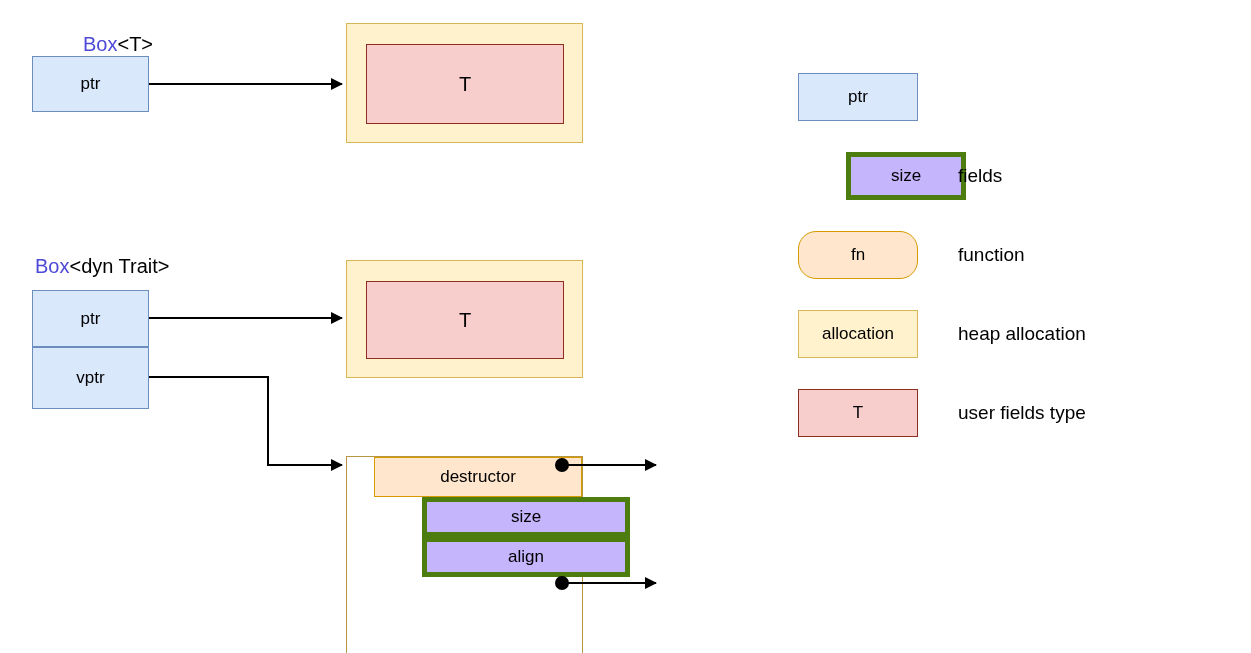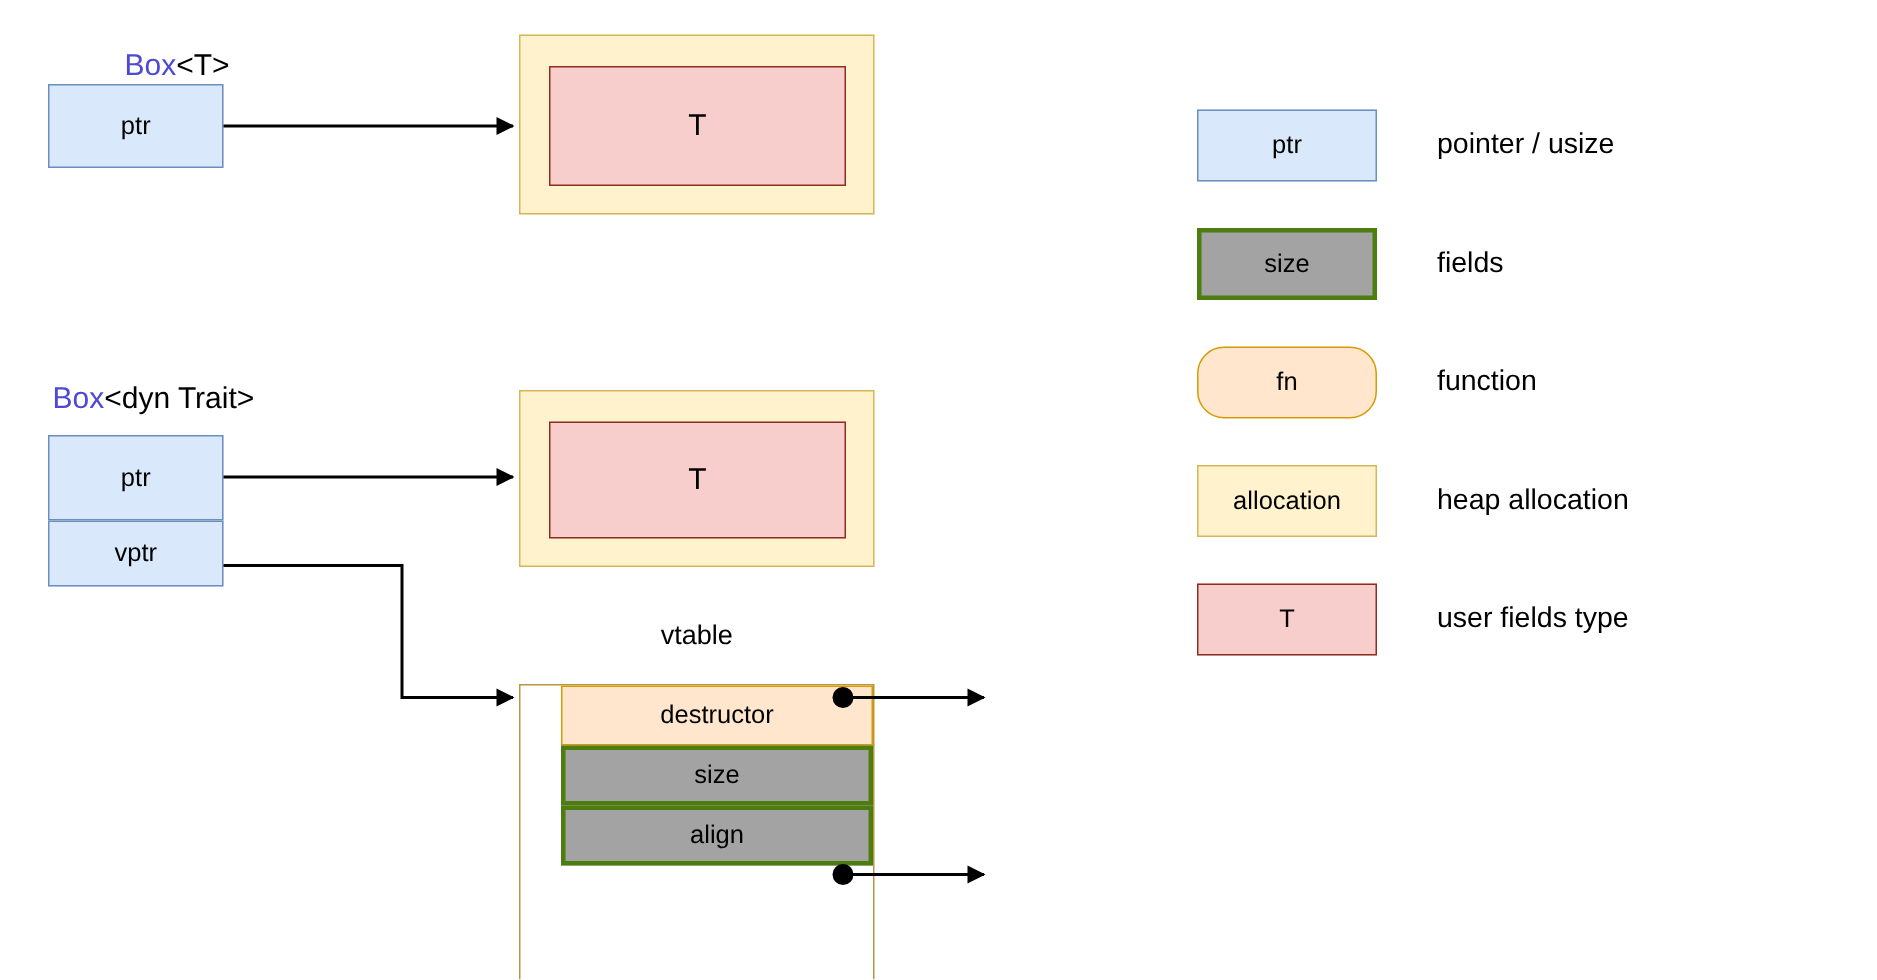--- a/index.html
+++ b/index.html
@@ -5,21 +5,21 @@
   html,body { margin:0; padding:0; background:#ffffff; }
   .canvas {
     position:relative; width:1251px; height:653px; background:#ffffff;
     font-family:"Liberation Sans", sans-serif; overflow:hidden; color:#000;
   }
   .node {
     position:absolute; box-sizing:border-box;
     display:flex; align-items:center; justify-content:center;
   }
   .blue   { background:#dae8fc; border:1px solid #6c8ebf; }
-  .green  { background:#a3a3a3; border:3px solid #4d7c0f; }
+  .green  { background:#c4b5fd; border:5px solid #4d7c0f;margin-left:48px; }
   .orange { background:#ffe6cc; border:1px solid #d79b00; }
   .yellow { background:#fff2cc; border:1px solid #d6b656; }
   .red    { background:#f8cecc; border:1px solid #8c2f20; }
   .cell-label { font-size:17px; }
   .t-label { font-size:20px; }
   .struct-title { position:absolute; font-size:20px; white-space:nowrap; }
   .struct-title .kw { color:#4d49d6; }
   .vtable-title { position:absolute; font-size:18px; text-align:center; }
   .vtable-row {
     box-sizing:border-box; height:40px; width:100%;
@@ -63,48 +63,46 @@
     </div>
   </div>
 
   <div class="struct-title" style="left:35px; top:255px;">
     <span class="kw">Box</span><span>&lt;dyn Trait&gt;</span>
   </div>
 
   <div class="node blue cell-label" style="left:32px; top:290px; width:117px; height:57px;">
     <span>ptr</span>
   </div>
-  <div class="node blue cell-label" style="left:32px; top:347px; width:117px; height:44px;">
+  <div class="node blue cell-label" style="left:32px; top:347px; width:117px; height:62px;">
     <span>vptr</span>
   </div>
 
   <div class="node yellow" style="left:346px; top:260px; width:237px; height:118px;">
     <div class="node red t-label" style="left:19px; top:20px; width:198px; height:78px;">
       <span>T</span>
     </div>
   </div>
 
-  <div class="vtable-title" style="left:346px; top:413px; width:237px;">vtable</div>
 
   <div class="vtable-frame" style="left:346px; top:456px; width:237px; height:208px;padding-left:27px;">
     <div class="vtable-row orange">
       <span>destructor</span>
     </div>
     <div class="vtable-row green">
       <span>size</span>
     </div>
     <div class="vtable-row green">
       <span>align</span>
     </div>
   </div>
 
   <div class="legend-swatch blue" style="top:73px;">
     <span>ptr</span>
   </div>
-  <div class="legend-desc" style="top:73px;">pointer / usize</div>
 
   <div class="legend-swatch green" style="top:152px;">
     <span>size</span>
   </div>
   <div class="legend-desc" style="top:152px;">fields</div>
 
   <div class="legend-swatch orange" style="top:231px;border-radius:18px;">
     <span>fn</span>
   </div>
   <div class="legend-desc" style="top:231px;">function</div>

